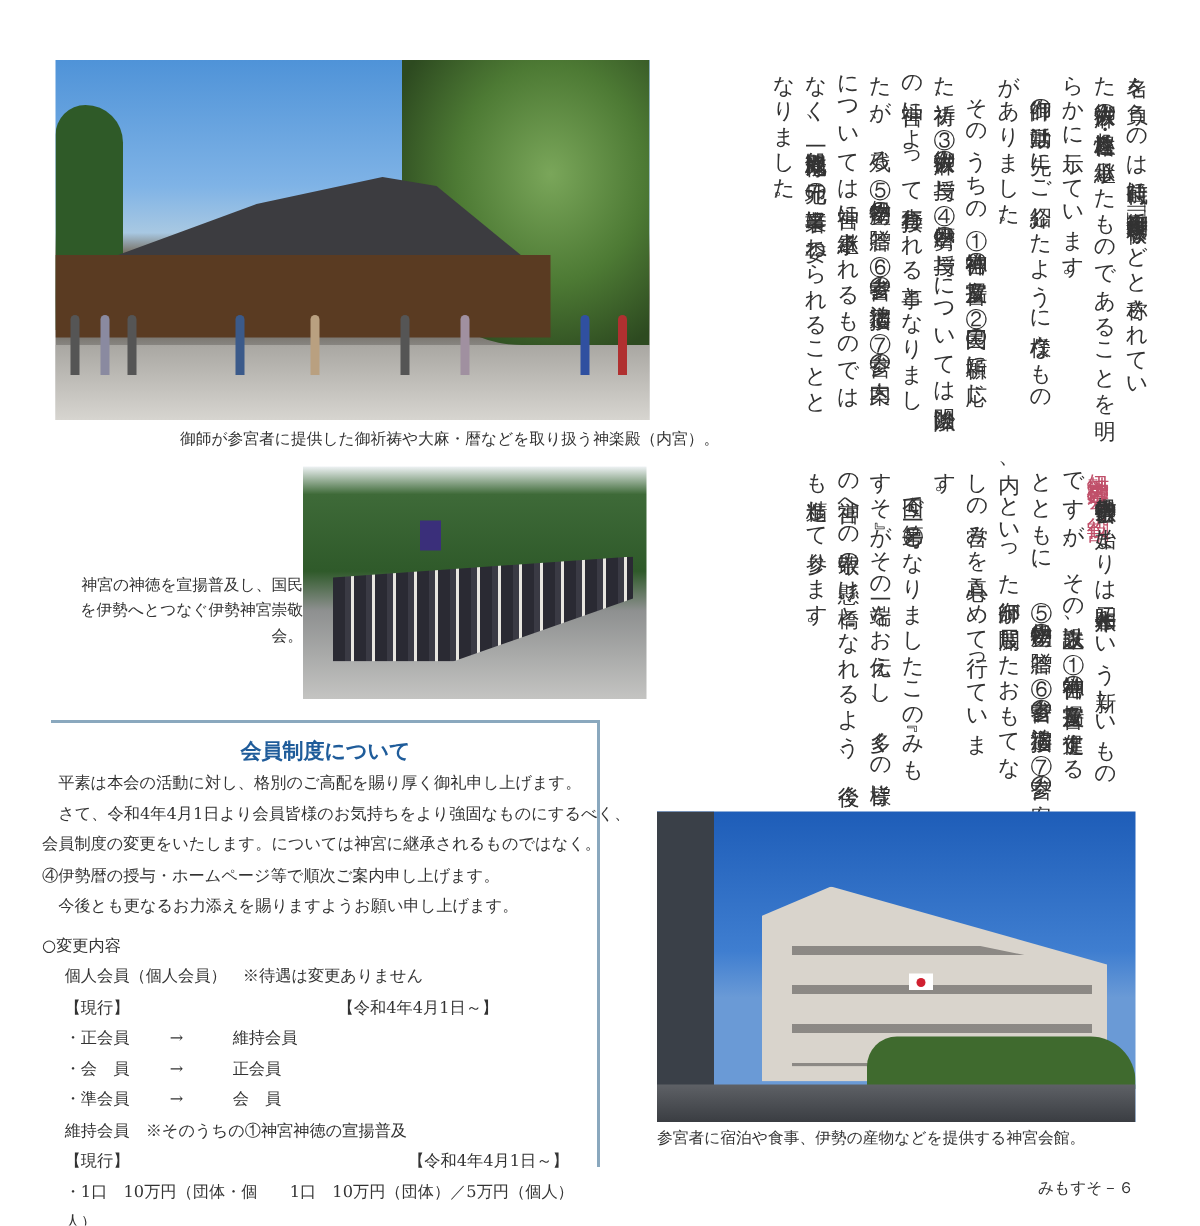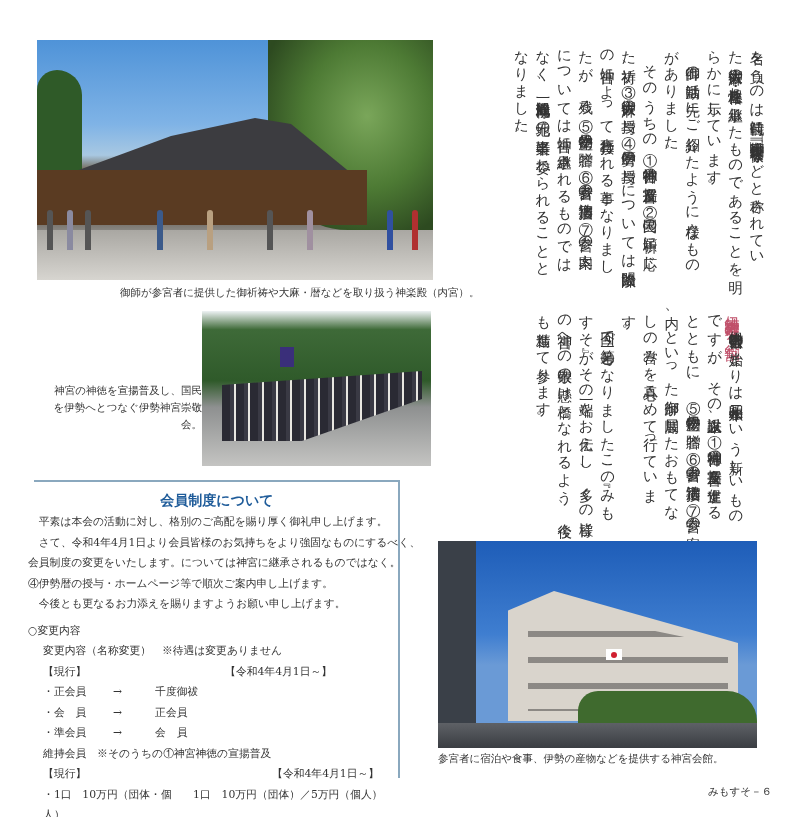--- a/index.html
+++ b/index.html
@@ -37,21 +37,21 @@
   .bldg-trees { left:140px; top:150px; width:179px; height:35px; background:#3f6a2e; border-radius:20px 30px 0 0; }
   .bldg-road { left:0; top:182px; width:319px; height:25px; background:linear-gradient(180deg,#5e6166,#3a3d42); }
   .bldg-flag { left:168px; top:108px; width:16px; height:11px; background:#fff; }
   .bldg-flag::after { content:""; position:absolute; left:5px; top:3px; width:6px; height:6px; border-radius:50%; background:#d02030; }
 
   
   .caption { font-family:"DejaVu Sans","Liberation Sans",sans-serif; font-size:10.5px; color:#333; white-space:nowrap; }
   .cap-shrine { left:120px; top:286px; }
   .cap-procession { left:52px; top:382px; line-height:17px; white-space:normal; width:150px; }
   .cap-building { left:438px; top:752px; }
-  .page-number { left:708px; top:785px; font-size:10.5px; }
+  .page-number { left:692px; top:785px; font-size:10.5px; }
 
   
   .vtext { position:absolute; writing-mode:vertical-rl; font-size:14.5px; line-height:21.4px; letter-spacing:0.6px; color:#333; }
   .vblock-top { right:33px; top:40px; height:232px; }
   .vblock-bottom { right:54px; top:305px; height:222px; }
   .vtitle { position:absolute; right:59px; top:304px; writing-mode:vertical-rl; font-size:15px; letter-spacing:1.5px; color:#c0506a; font-family:"DejaVu Sans","Liberation Sans",sans-serif; }
   .vtext p { margin:0; }
   .indent { text-indent:1em; }
 
   
@@ -116,29 +116,29 @@
 <div class="member-box">
   <div class="member-title">会員制度について</div>
   <div class="member-body">
     <p class="ind1">平素は本会の活動に対し、格別のご高配を賜り厚く御礼申し上げます。</p>
     <p class="ind1">さて、令和4年4月1日より会員皆様のお気持ちをより強固なものにするべく、</p>
     <p>会員制度の変更をいたします。については神宮に継承されるものではなく。</p>
     <p>④伊勢暦の授与・ホームページ等で順次ご案内申し上げます。</p>
     <p class="ind1">今後とも更なるお力添えを賜りますようお願い申し上げます。</p>
 
     <p class="gap">○変更内容</p>
-    <p class="ind2">変更内容（名称変更）　※待遇は変更ありません</p>
+    <p class="ind2">個人会員（個人会員）　※待遇は変更ありません</p>
     <div class="row2">
       <span class="c1">【現行】</span>
       <span>【令和4年4月1日～】</span>
     </div>
     <div class="row">
       <span class="col-a">・正会員</span>
       <span class="col-b">→</span>
-      <span class="col-c">千度御祓</span>
+      <span class="col-c">維持会員</span>
     </div>
     <div class="row">
       <span class="col-a">・会　員</span>
       <span class="col-b">→</span>
       <span class="col-c">正会員</span>
     </div>
     <div class="row">
       <span class="col-a">・準会員</span>
       <span class="col-b">→</span>
       <span class="col-c">会　員</span>

